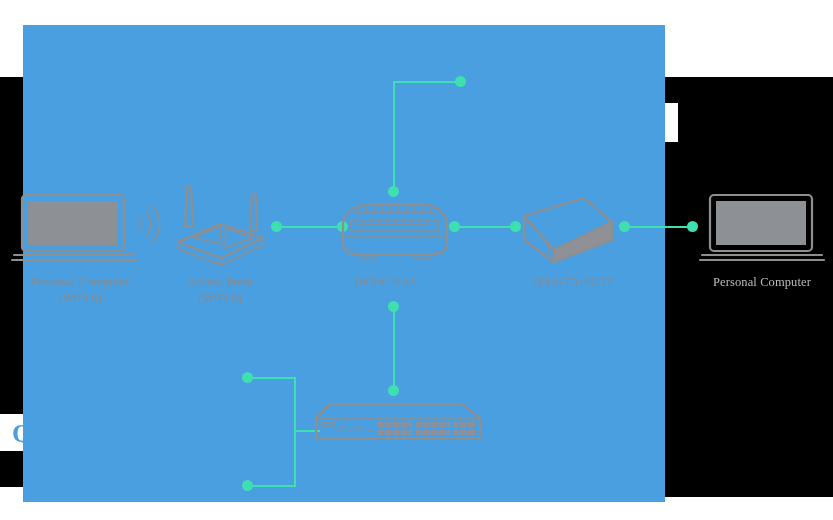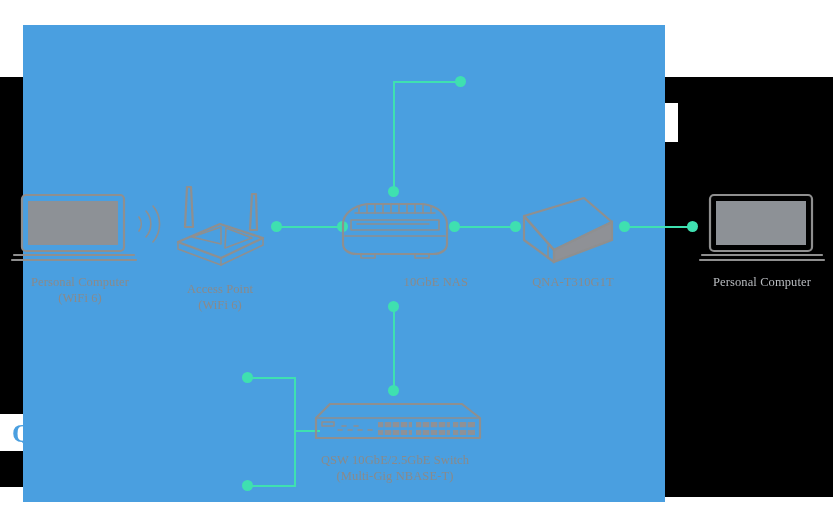--- a/index.html
+++ b/index.html
@@ -212,25 +212,23 @@
         <path d="M122 22 L122 35 M130 22 L130 35 M138 22 L138 35 M146 22 L146 35"></path>
         <path d="M159 22 L159 35 M167 22 L167 35"></path>
         <path d="M78 28 L175 28"></path>
       </g>
     </svg>
   </div>
 
   <div class="node-label" style="left:-10px; top:274px; width:180px;">Personal Computer
 (WiFi 6)</div>
 
-  <div class="node-label" style="left:150px; top:274px; width:140px;margin-top:7px;">Access Point
+  <div class="node-label" style="left:150px; top:274px; width:140px;">Access Point
 (WiFi 6)</div>
 
-  <div class="node-label" style="left:338px; top:274px; width:130px;text-align:right;">10GbE NAS</div>
+  <div class="node-label" style="left:320px; top:274px; width:130px;">10GbE NAS</div>
 
   <div class="node-label" style="left:508px; top:274px; width:130px;">QNA-T310G1T</div>
 
   <div class="node-label on-dark" style="left:692px; top:274px; width:140px;">Personal Computer</div>
 
-  <div class="node-label" style="left:280px; top:452px; width:230px;">QSW 10GbE/2.5GbE Switch
-(Multi-Gig NBASE-T)</div>
 
 </div>
 
 </body></html>

